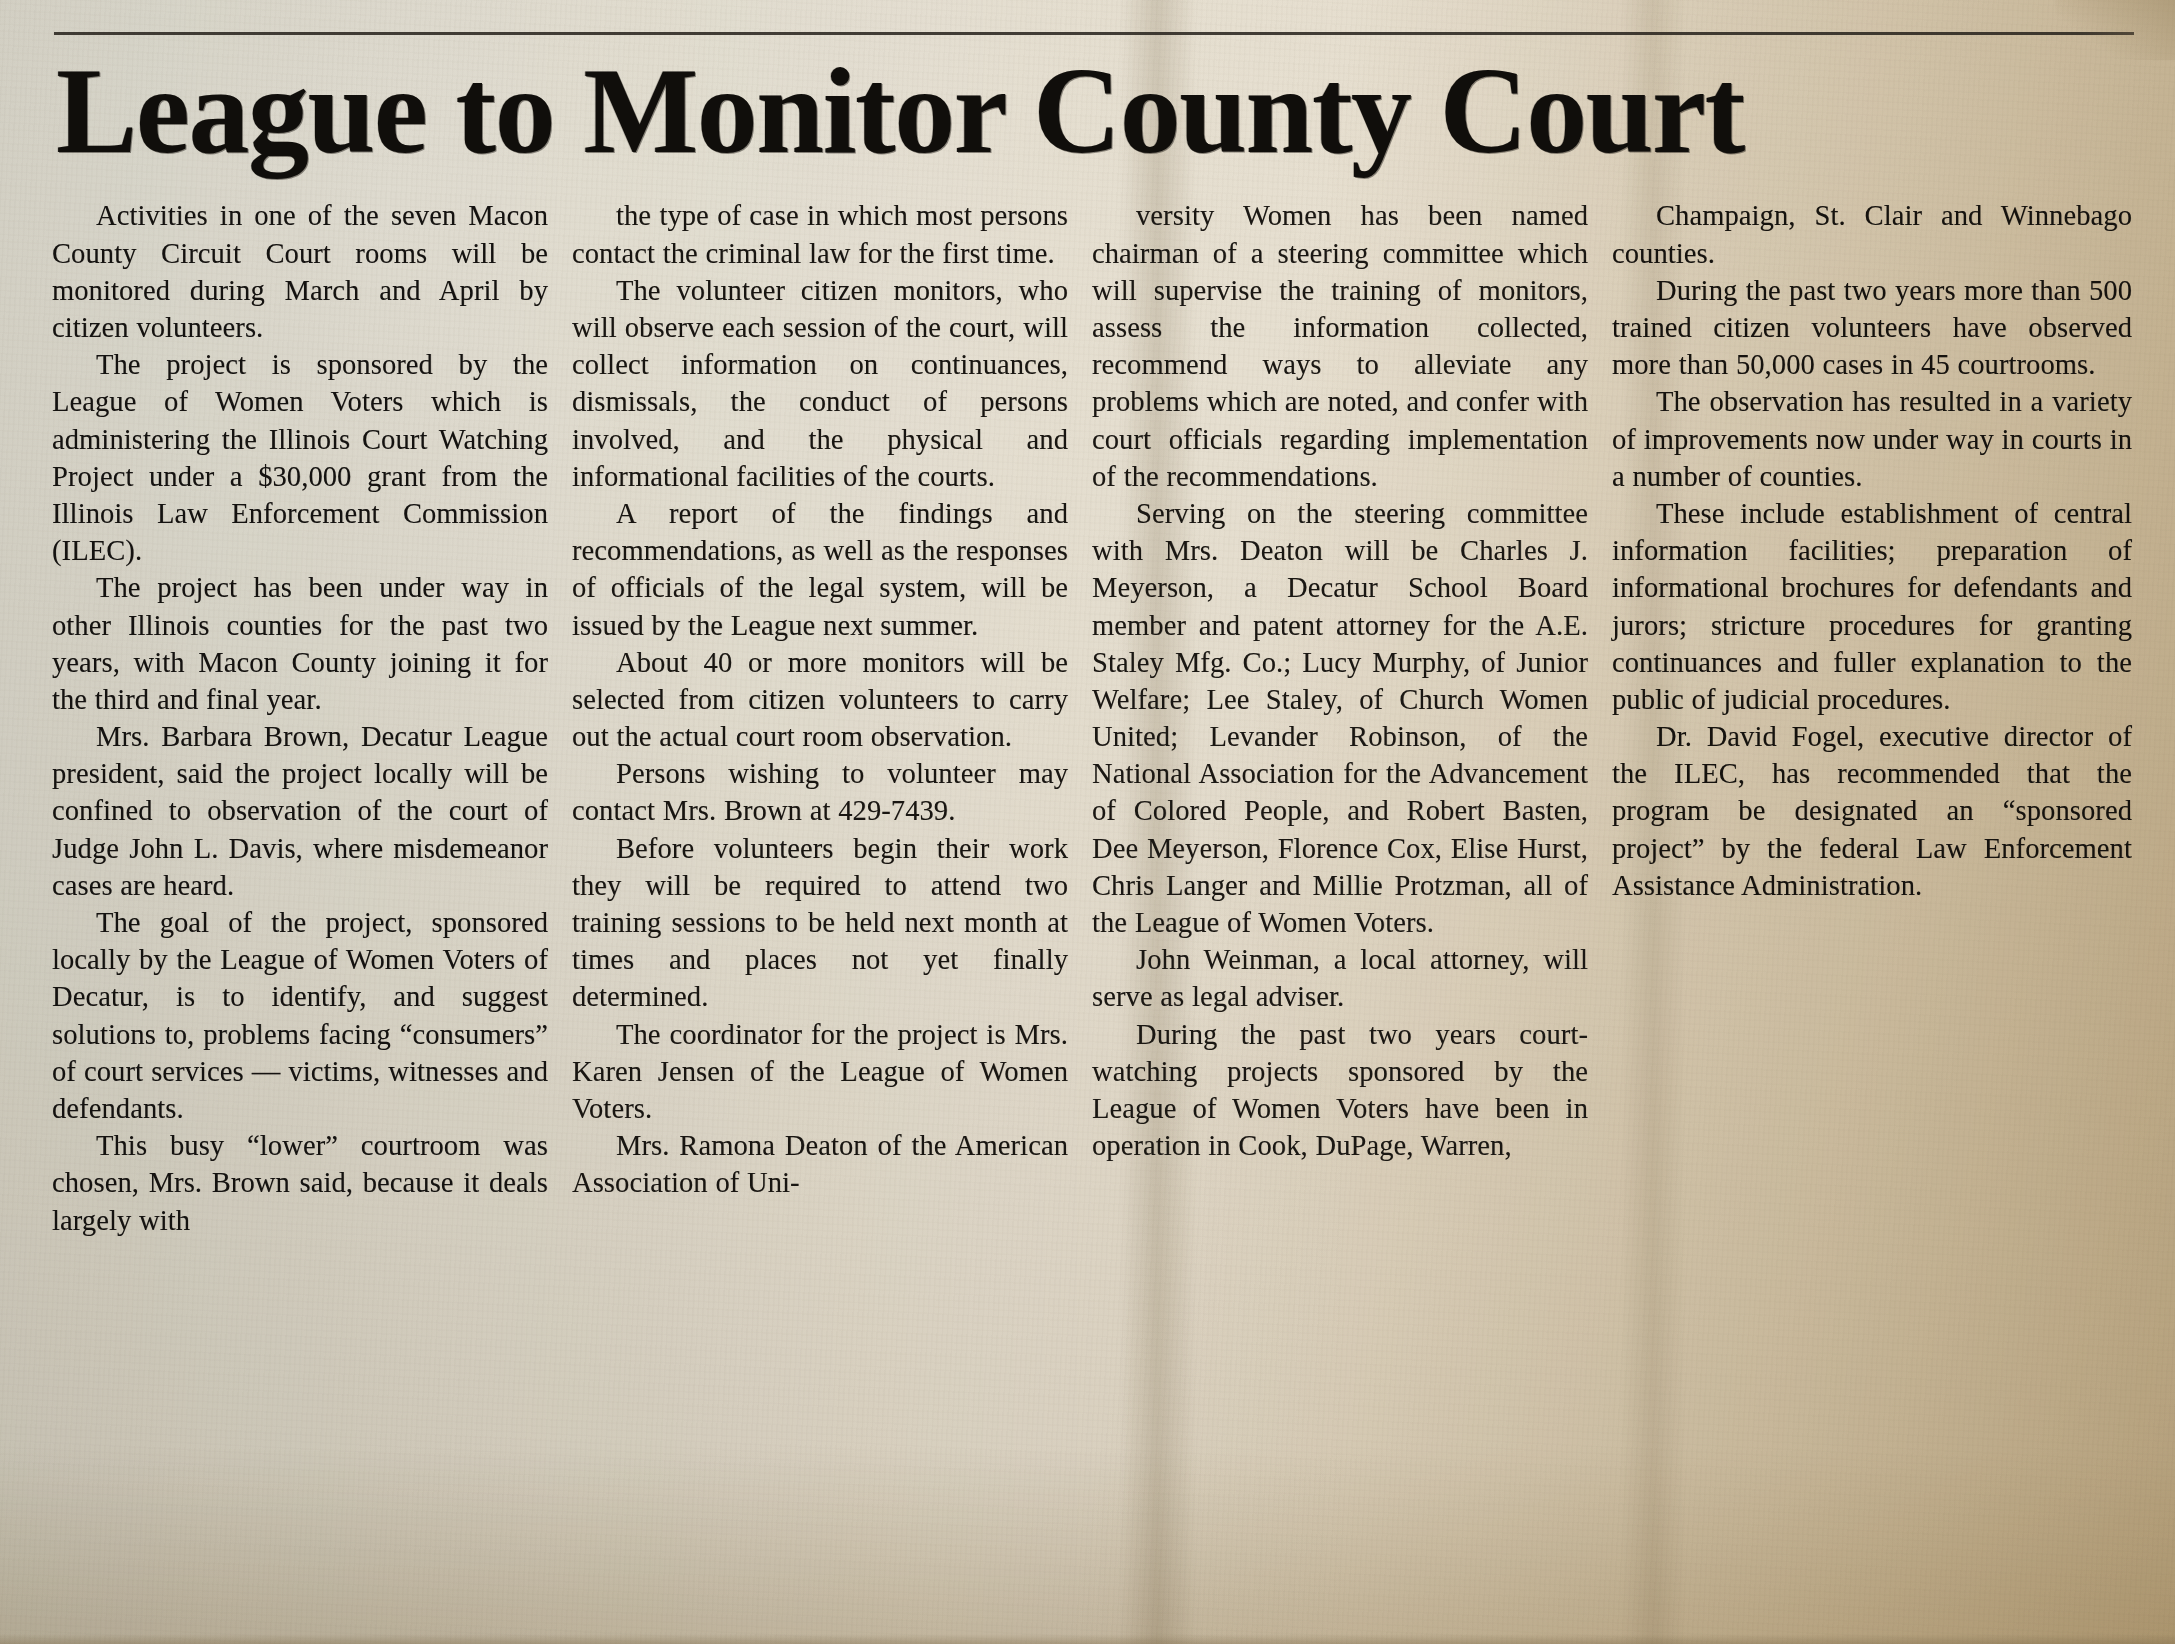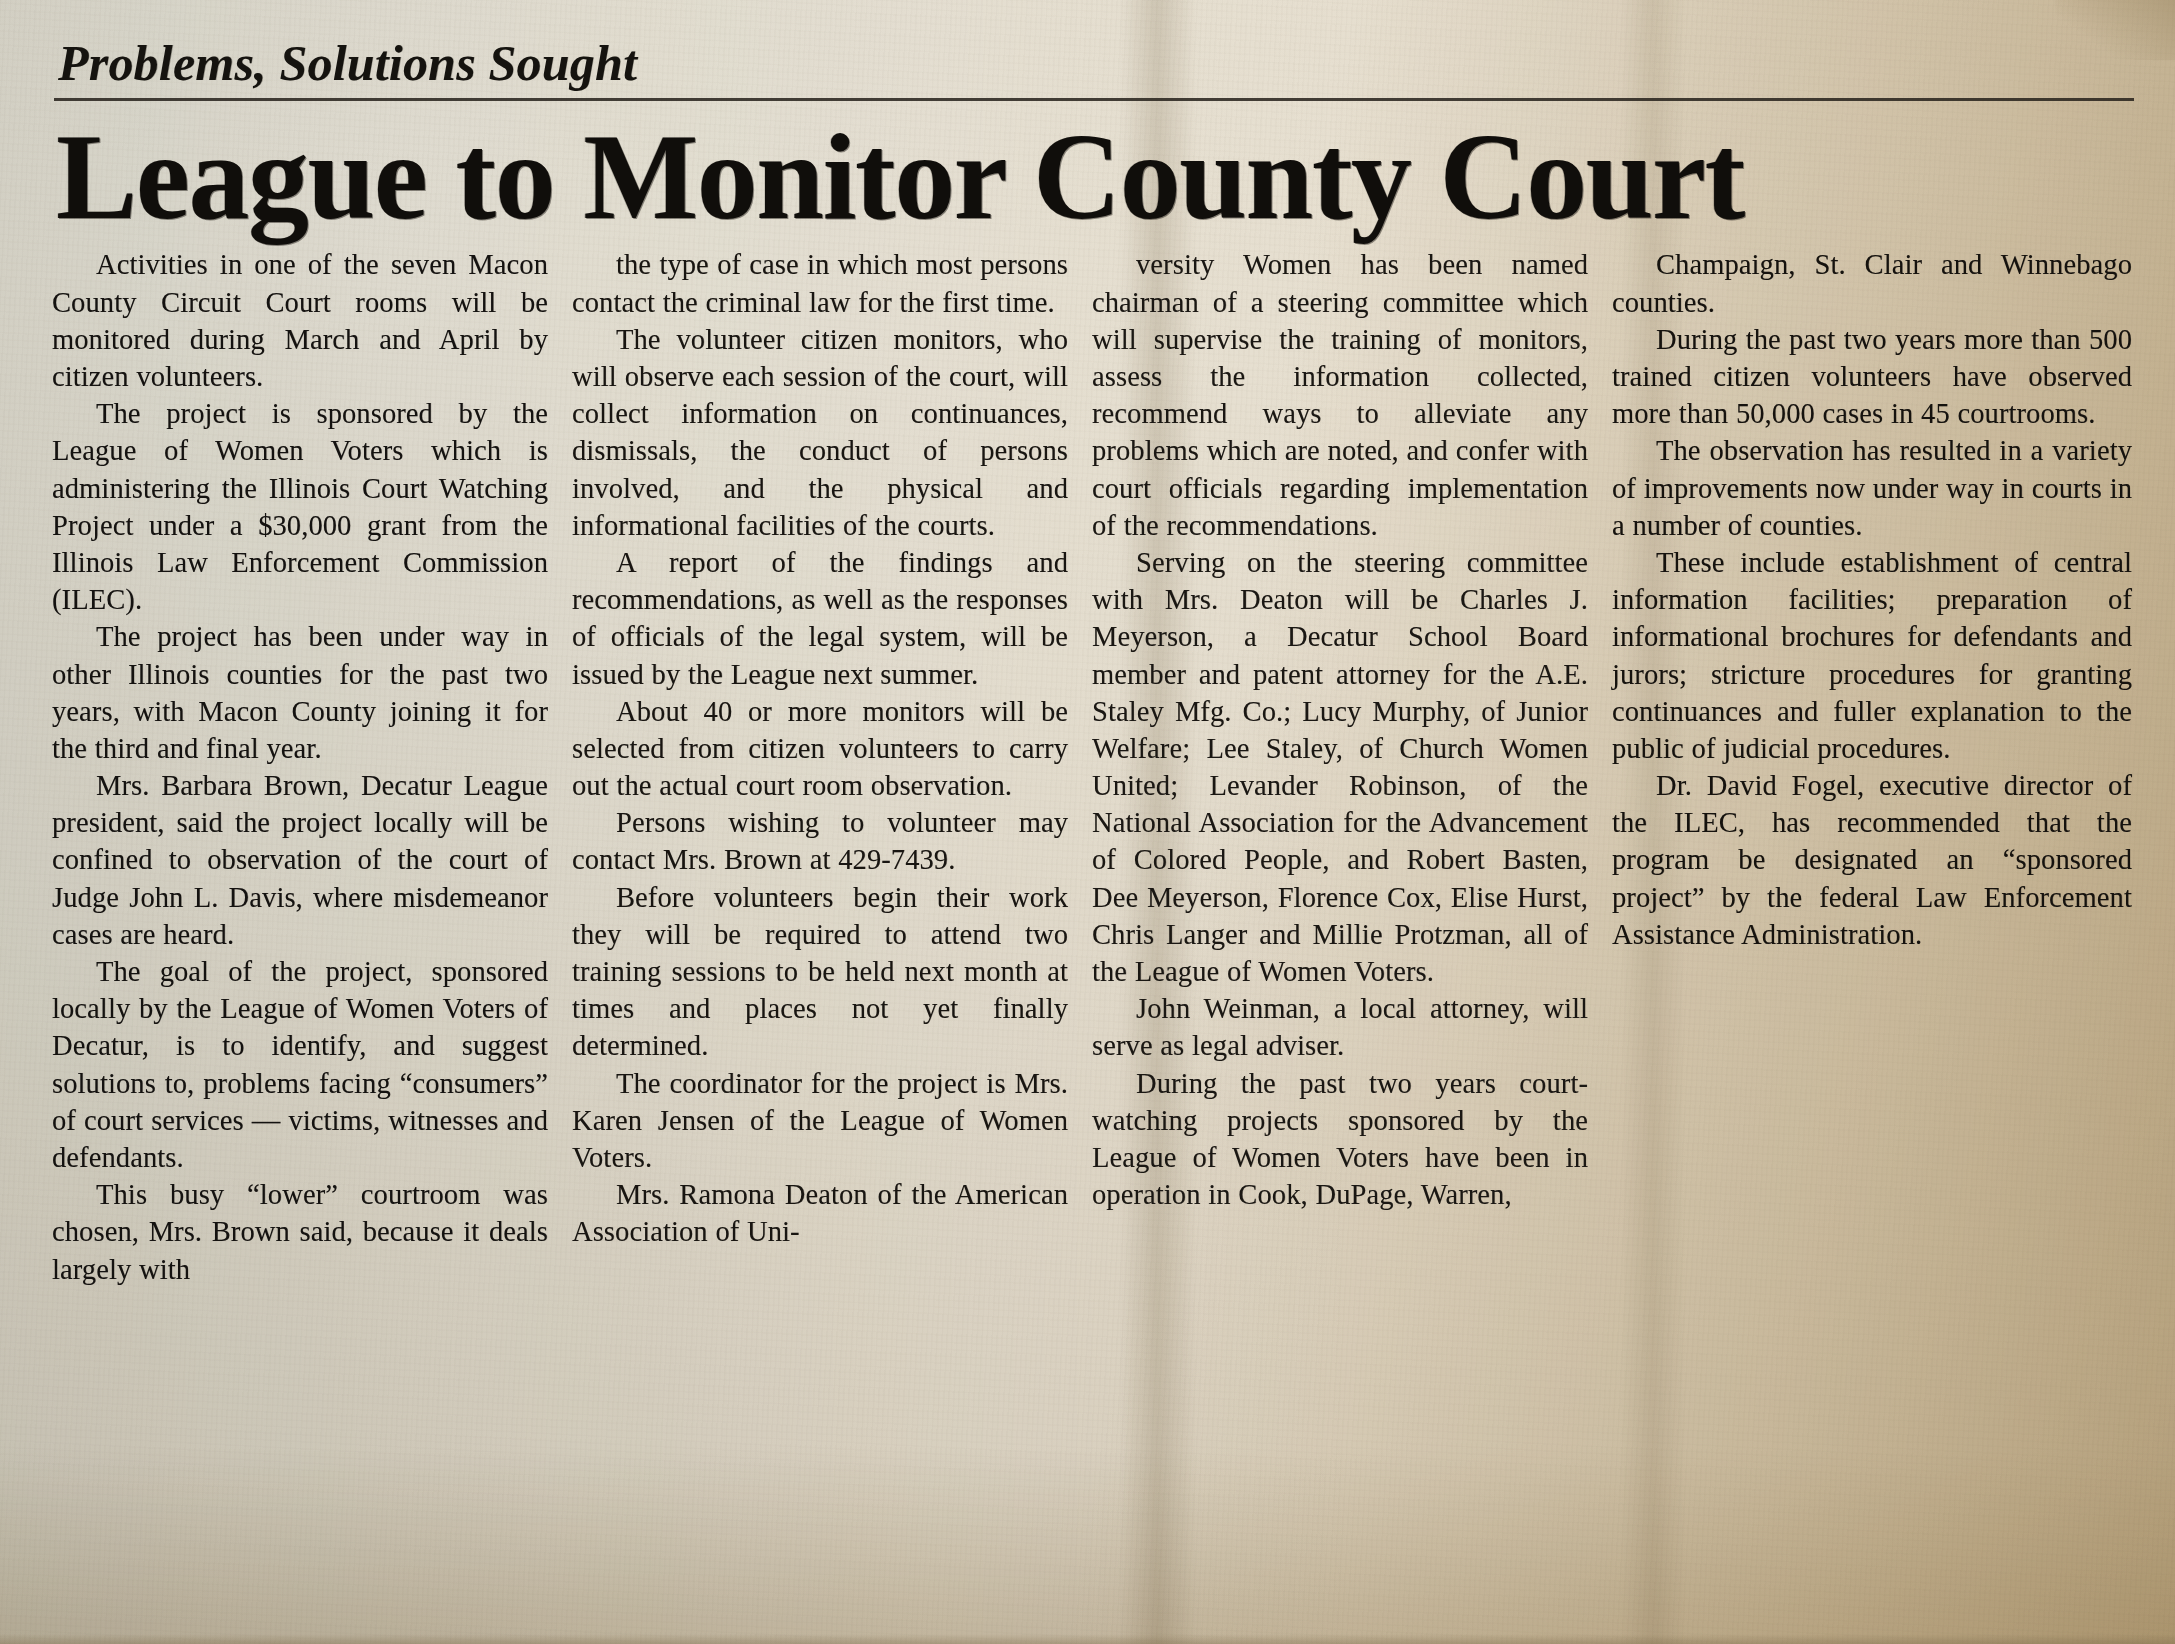--- a/index.html
+++ b/index.html
@@ -87,21 +87,21 @@
     color: #100e0b;
     margin: 14px 0 6px 12px;
     letter-spacing: -1.5px;
     text-shadow: 1px 0.6px 0 rgba(20,16,12,0.45), -0.6px 0 0 rgba(20,16,12,0.25);
     white-space: nowrap;
   }
 
   #columns {
     display: flex;
     gap: 0;
-    margin-top: 7px;
+    margin-top: 24px;
     padding-left: 8px;
   }
   .col {
     width: 520px;
     padding-right: 24px;
     box-sizing: border-box;
   }
   .col:last-child { padding-right: 0; }
 
   .col p {
@@ -147,21 +147,20 @@
 <body>
 
 <div id="page">
   <div id="cool-cast"></div>
   <div id="paper-tint"></div>
   <div id="creases"></div>
   <div id="paper-grain"></div>
   <div id="corner"></div>
 
   <div class="content">
-    <div id="kicker">Problems, Solutions Sought</div>
     <div id="kicker-rule"></div>
     <h1 id="headline">League to Monitor County Court</h1>
 
     <div id="columns">
       <div class="col" id="col-1">
           <p>Activities in one of the seven Macon County Circuit Court rooms will be monitored during March and April by citizen volunteers.</p>
           <p>The project is sponsored by the League of Women Voters which is administering the Illinois Court Watching Project under a $30,000 grant from the Illinois Law Enforcement Commission (ILEC).</p>
           <p>The project has been under way in other Illinois counties for the past two years, with Macon County joining it for the third and final year.</p>
           <p>Mrs. Barbara Brown, Decatur League president, said the project locally will be confined to observation of the court of Judge John L. Davis, where misdemeanor cases are heard.</p>
           <p>The goal of the project, sponsored locally by the League of Women Voters of Decatur, is to identify, and suggest solutions to, problems facing “consumers” of court services — victims, witnesses and defendants.</p>

